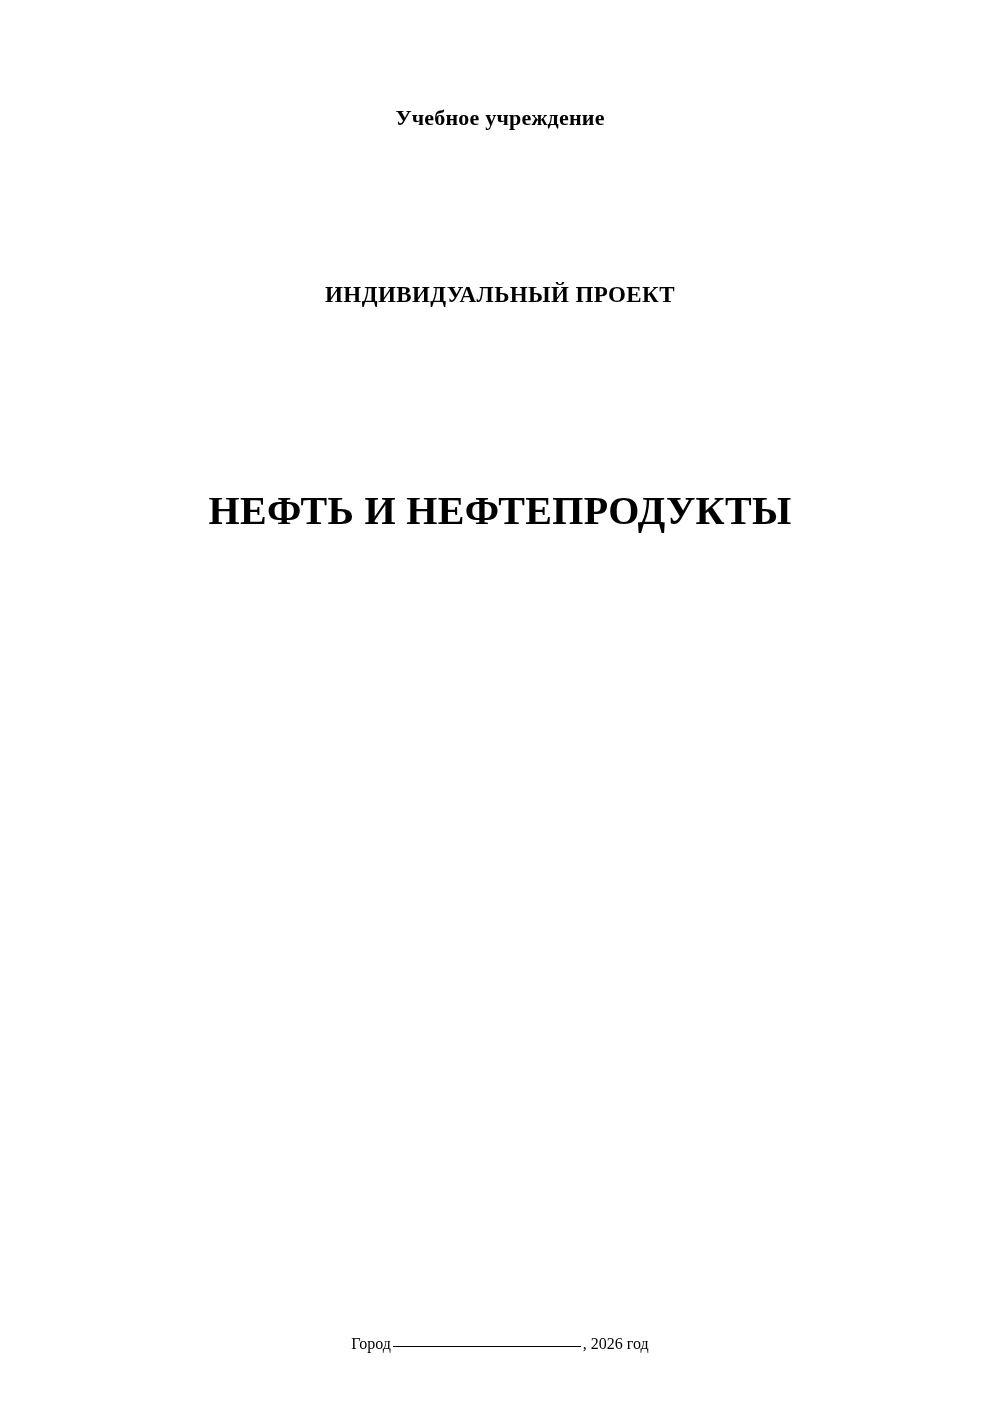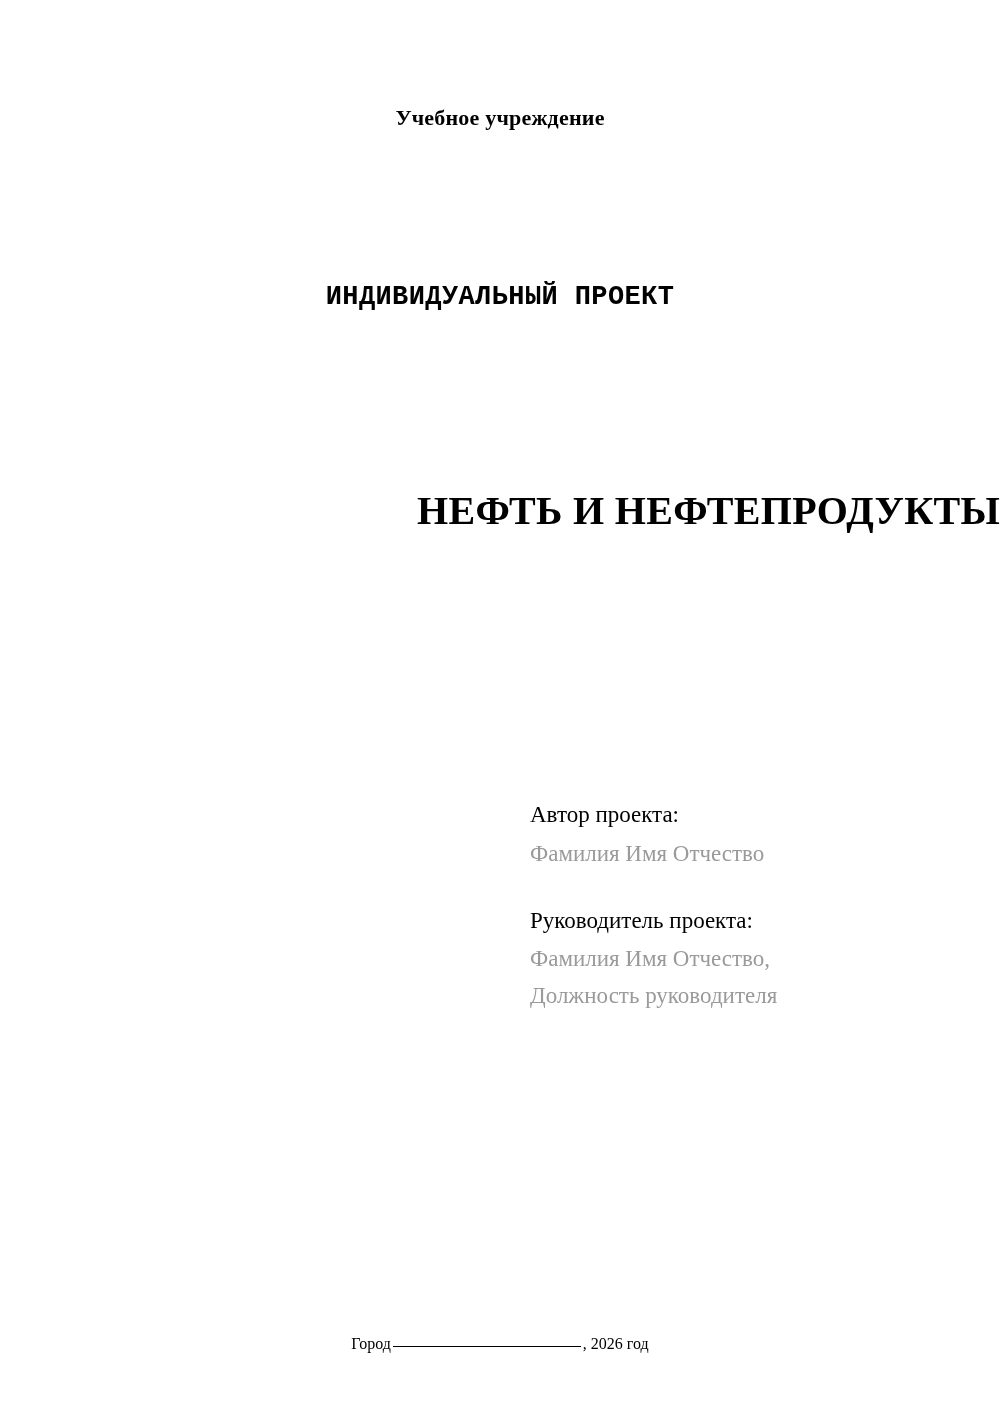--- a/index.html
+++ b/index.html
@@ -26,31 +26,30 @@
     font-size: 22px;
     font-weight: 700;
     letter-spacing: 0.2px;
   }
   .doc-type {
     position: absolute;
     top: 265px;
     left: 0;
     width: 100%;
     text-align: center;
-    font-size: 27px;
+    font-size: 23px;
     font-weight: 700;
     letter-spacing: 0.4px;
-    font-family: Liberation Mono, monospace;
   }
   .doc-title {
     position: absolute;
     top: 443px;
     left: 0;
     width: 100%;
-    text-align: right;
+    text-align: center;
     font-size: 40px;
     font-weight: 700;
     letter-spacing: 0.3px;
   }
   .credits {
     position: absolute;
     top: 780px;
     left: 530px;
     width: 400px;
     text-align: left;
@@ -88,26 +87,18 @@
 <body>
 
 <div class="page">
 
   <div class="institution">Учебное учреждение</div>
 
   <div class="doc-type">ИНДИВИДУАЛЬНЫЙ ПРОЕКТ</div>
 
   <h1 class="doc-title">НЕФТЬ И НЕФТЕПРОДУКТЫ</h1>
 
-  <div class="credits">
-    <div class="label">Автор проекта:</div>
-    <div class="value">Фамилия Имя Отчество</div>
-    <div class="block-gap"></div>
-    <div class="label">Руководитель проекта:</div>
-    <div class="value">Фамилия Имя Отчество,</div>
-    <div class="value">Должность руководителя</div>
-  </div>
 
   <div class="footer">
     <span>Город</span><span class="blank-line"></span><span>, 2026 год</span>
   </div>
 
 </div>
 
 </body></html>

